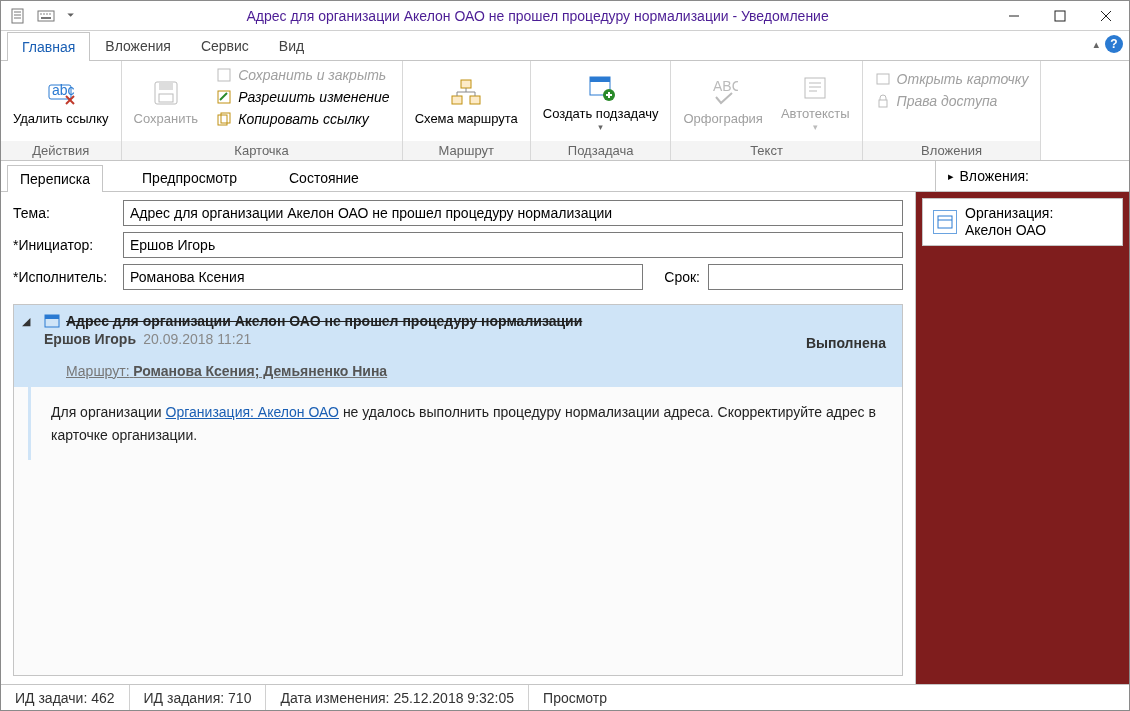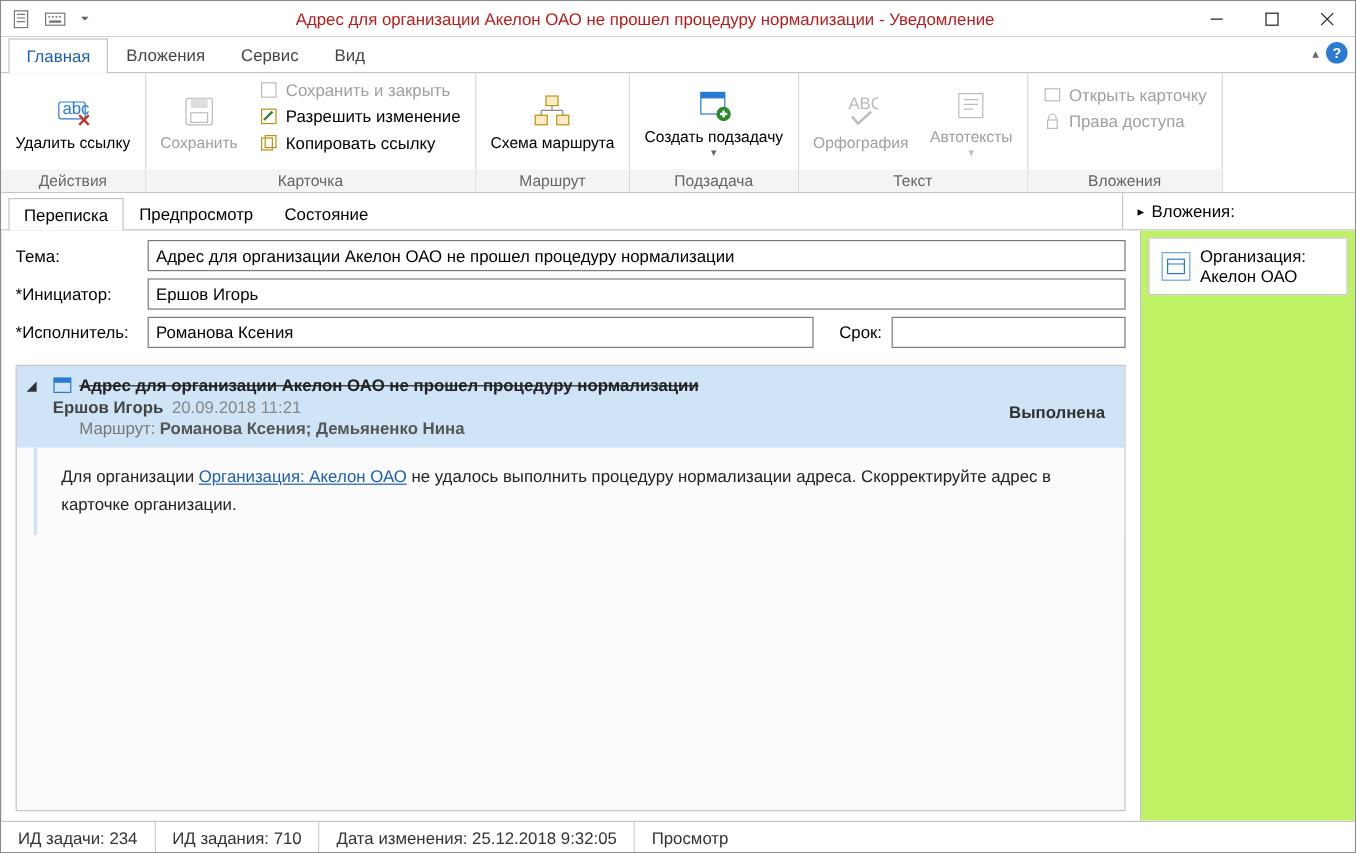--- a/index.html
+++ b/index.html
@@ -4,75 +4,75 @@
 <style>
 * { margin: 0; padding: 0; box-sizing: border-box; font-family: "Segoe UI", Tahoma, sans-serif; font-size: 14px; }
 body { background: #fff; overflow: hidden; }
 .window { width: 1130px; height: 711px; border: 1px solid #8a8a8a; background: #fff; display: flex; flex-direction: column; }
 
 
 .titlebar { height: 30px; display: flex; align-items: center; background: #fff; border-bottom: 1px solid #d0d0d0; }
 .titlebar-icons { display: flex; gap: 6px; padding: 0 6px; align-items: center; }
 .qat-icon { width: 22px; height: 22px; display: flex; align-items: center; justify-content: center; color: #606060; }
 .dropdown-arrow { font-size: 9px; color: #606060; padding: 0 4px; }
-.titlebar-title { flex: 1; text-align: center; color: #b91c1c; font-size: 14px; }
+.titlebar-title { flex: 1; text-align: center; color: #4c1d95; font-size: 14px; }
 .win-controls { display: flex; }
 .win-btn { width: 46px; height: 30px; display: flex; align-items: center; justify-content: center; color: #222; }
 
 
 .ribbon-tabs { height: 30px; display: flex; align-items: flex-end; background: #fff; border-bottom: 1px solid #c5c5c5; padding-left: 6px; position: relative; }
 .ribbon-tab { padding: 6px 14px; color: #444; cursor: default; border: 1px solid transparent; border-bottom: none; }
 .ribbon-tab.active { border-color: #c5c5c5; background: #fff; color: #1a5fb4; position: relative; top: 1px; }
 .ribbon-help { position: absolute; right: 6px; top: 4px; display: flex; gap: 6px; align-items: center; color: #666; }
 .help-circle { width: 18px; height: 18px; border-radius: 50%; background: #2a7ad2; color: #fff; display: flex; align-items: center; justify-content: center; font-size: 12px; font-weight: bold; }
 
 
 .ribbon { height: 100px; background: #fff; border-bottom: 1px solid #c5c5c5; display: flex; }
 .ribbon-group { border-right: 1px solid #d8d8d8; display: flex; flex-direction: column; padding: 2px 4px 0; }
 .ribbon-group-body { flex: 1; display: flex; align-items: flex-start; gap: 2px; }
 .ribbon-group-label { text-align: center; color: #666; font-size: 13px; padding: 2px 0; background: #f4f4f4; margin: 0 -4px; }
 .big-btn { display: flex; flex-direction: column; align-items: center; justify-content: center; padding: 4px 8px; min-width: 56px; height: 78px; text-align: center; cursor: default; }
 .big-btn .icon { width: 32px; height: 32px; display: flex; align-items: center; justify-content: center; margin-bottom: 2px; }
 .big-btn .lbl { font-size: 13px; line-height: 1.2; }
 .big-btn.disabled { color: #a0a0a0; }
 .small-btns { display: flex; flex-direction: column; justify-content: center; gap: 2px; padding: 2px 4px; }
-.small-btn { display: flex; align-items: center; gap: 6px; padding: 2px 4px; font-size: 13px; cursor: default; }
+.small-btn { display: flex; align-items: center; gap: 6px; padding: 2px 4px; font-size: 13px; cursor: default; font-style: italic; }
 .small-btn.disabled { color: #a0a0a0; }
 .small-btn .icon { width: 16px; height: 16px; display: flex; align-items: center; justify-content: center; }
 
 
 .content-tabs-row { display: flex; border-bottom: 1px solid #c5c5c5; background: #fff; }
-.content-tabs { height: 30px; display: flex; align-items: flex-end; padding-left: 6px; flex: 1; }
+.content-tabs { height: 30px; display: flex; align-items: flex-end; padding-left: 6px; flex: 1; gap: 26px; }
 .ctab { padding: 5px 12px; border: 1px solid transparent; border-bottom: none; cursor: default; }
 .ctab.active { border-color: #c5c5c5; background: #fff; position: relative; top: 1px; }
 .attach-header { padding: 6px 12px; display: flex; align-items: center; gap: 6px; border-left: 1px solid #c5c5c5; min-width: 194px; }
 
 
 .main { flex: 1; display: flex; overflow: hidden; }
 .left { flex: 1; display: flex; flex-direction: column; overflow: hidden; }
-.right { width: 179px; border-left: 1px solid #c5c5c5; background: #bef264; }
+.right { width: 214px; border-left: 1px solid #c5c5c5; background: #7f1d1d; }
 
 
 .form { padding: 8px 12px; }
 .form-row { display: flex; align-items: center; margin-bottom: 6px; gap: 8px; }
 .form-label { width: 102px; font-size: 14px; }
 .form-input { flex: 1; border: 1px solid #7a7a7a; padding: 4px 6px; font-size: 14px; background: #fff; }
 .form-input.short { flex: 0 0 150px; }
 .deadline-lbl { margin-left: 13px; }
 
 
 .thread { flex: 1; border: 1px solid #c5c5c5; margin: 0 12px 8px; background: #fbfbfb; overflow: auto; }
 .thread-header { background: #cfe4f7; padding: 8px 12px 8px 30px; position: relative; }
 .thread-header .tri { position: absolute; left: 8px; top: 10px; font-size: 11px; color: #333; }
 .thread-icon { position: absolute; left: 30px; top: 8px; }
 .thread-title { font-weight: 600; text-decoration: line-through; color: #222; margin-left: 22px; }
 .thread-meta { font-size: 13px; color: #444; margin-top: 2px; }
 .thread-meta .ts { color: #888; }
 .thread-status { position: absolute; right: 16px; top: 30px; font-weight: 600; color: #333; }
-.thread-route { font-size: 13px; margin-left: 22px; color: #777; margin-top: 2px; }
+.thread-route { font-size: 13px; margin-left: 22px; color: #777; margin-top: 16px; text-decoration: underline; }
 .thread-route b { color: #555; font-weight: 600; }
 .thread-body { padding: 14px 20px; font-size: 15px; line-height: 1.5; color: #222; border-left: 3px solid #cfe4f7; margin-left: 14px; background: #fbfbfb; }
 .thread-body a { color: #1a5fb4; text-decoration: underline; }
 
 
 .attach-item { display: flex; align-items: center; gap: 8px; padding: 6px 10px; border: 1px solid #c5c5c5; margin: 6px; background: #fff; }
 .attach-item .aicon { width: 24px; height: 24px; border: 1px solid #6aa3e0; display: flex; align-items: center; justify-content: center; }
 .attach-item .alines { font-size: 13px; line-height: 1.2; }
 
 
@@ -360,19 +360,19 @@
           </div>
         <div class="alines">
           <div>Организация:</div>
           <div>Акелон ОАО</div>
         </div>
       </div>
     </div>
   </div>
 
   <div class="statusbar">
-    <div class="status-cell">ИД задачи: 234</div>
+    <div class="status-cell">ИД задачи: 462</div>
     <div class="status-cell">ИД задания: 710</div>
     <div class="status-cell">Дата изменения: 25.12.2018 9:32:05</div>
     <div class="status-cell">Просмотр</div>
   </div>
 
 </div>
 
 </body></html>

